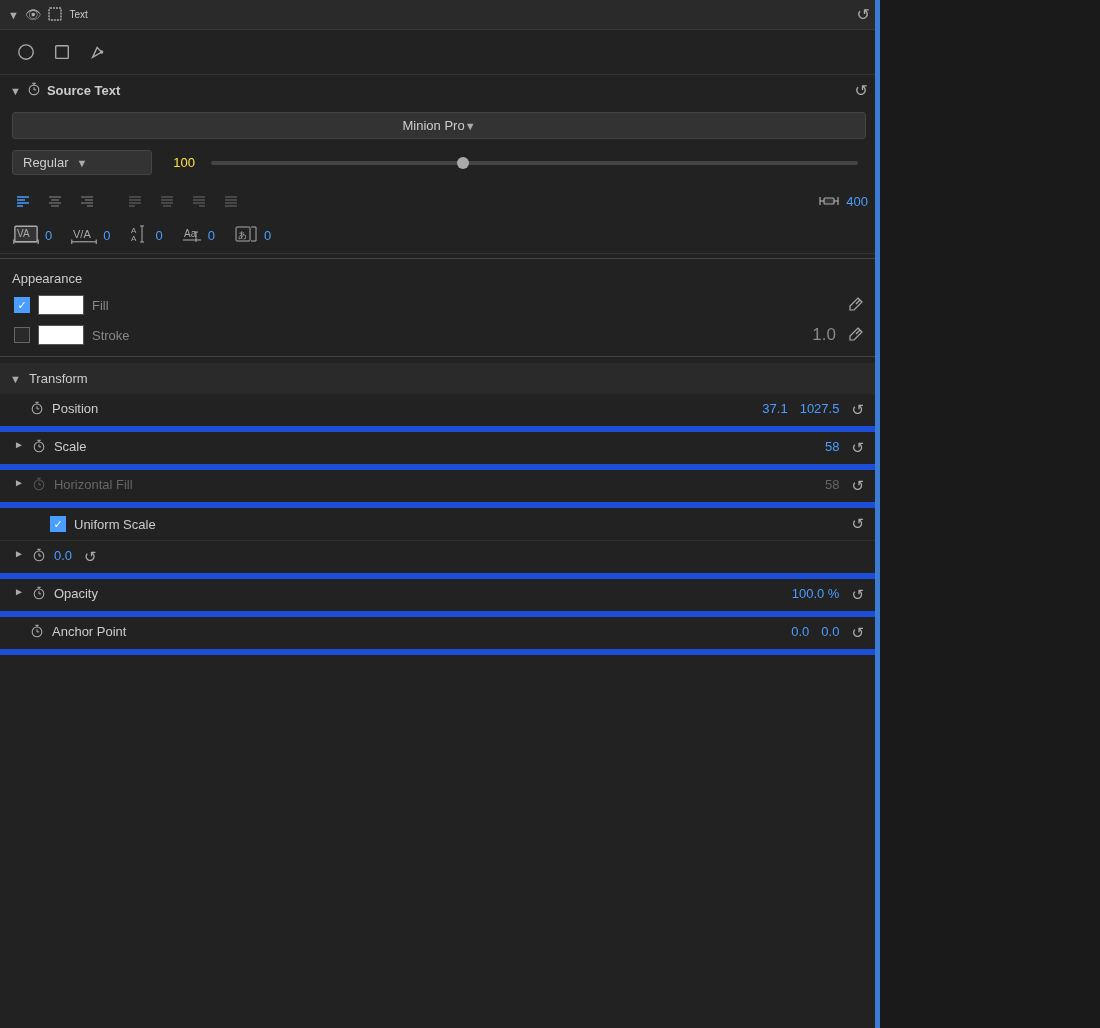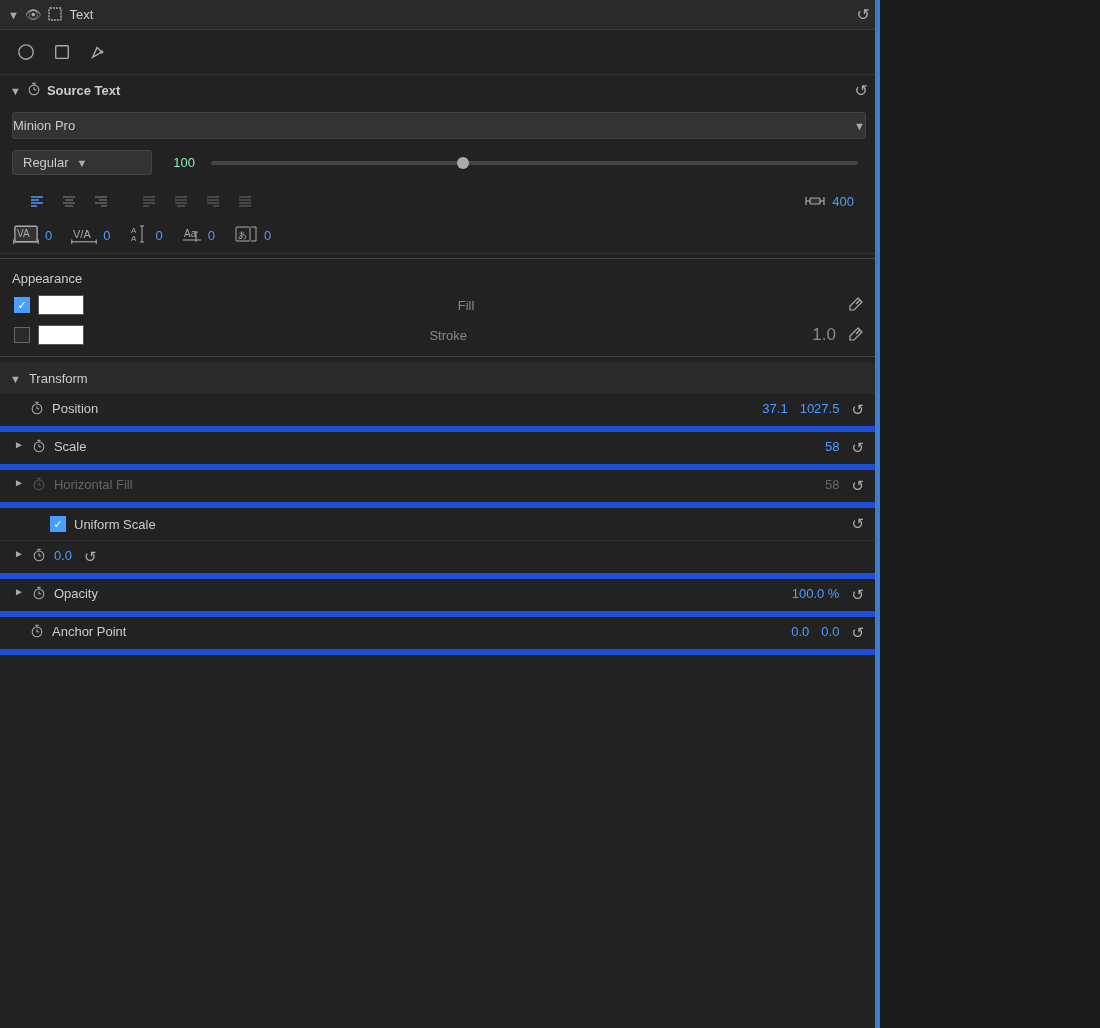--- a/index.html
+++ b/index.html
@@ -22,21 +22,21 @@
     
     .header-row {
       display: flex;
       align-items: center;
       padding: 4px 8px;
       background: #2a2a2a;
       border-bottom: 1px solid #3a3a3a;
       height: 30px;
     }
     .header-row .chevron-icon { color: #aaa; margin-right: 6px; font-size: 11px; cursor: pointer; }
-    .header-title { color: #cccccc; font-size: 13px; font-weight: 500; flex: 1; }
+    .header-title { color: #cccccc; font-size: 10px; font-weight: 500; flex: 1; }
     .reset-btn { color: #aaa; font-size: 16px; cursor: pointer; }
 
     
     .tools-row {
       display: flex;
       align-items: center;
       padding: 8px 12px;
       gap: 8px;
       border-bottom: 1px solid #333;
     }
@@ -58,24 +58,24 @@
     .section-header .stopwatch { color: #aaa; margin-right: 6px; }
     .section-header .label { color: #cccccc; font-size: 13px; font-weight: bold; }
     .section-header .reset-right { margin-left: auto; color: #aaa; font-size: 16px; }
 
     
     .font-dropdown {
       margin: 6px 12px;
       background: #333;
       border: 1px solid #444;
       border-radius: 3px;
-      padding: 5px 0;
-      display: flex;
-      align-items: center;
-      justify-content: space-between;
+      padding: 5px 10px;
+      display: flex;
+      align-items: center;
+      justify-content: center;
       cursor: pointer;
     }
     .font-dropdown .font-name { color: #ccc; }
     .font-dropdown .chevron-down { color: #aaa; font-size: 11px; }
 
     
     .style-row {
       display: flex;
       align-items: center;
       padding: 5px 12px;
@@ -88,21 +88,21 @@
       border-radius: 3px;
       padding: 4px 10px;
       display: flex;
       align-items: center;
       gap: 8px;
       cursor: pointer;
       min-width: 140px;
     }
     .style-dropdown .label { color: #ccc; }
     .style-dropdown .chevron-down { color: #aaa; font-size: 11px; }
-    .size-value { color: #86efac; font-size: 13px; min-width: 35px; text-align: right; cursor: pointer; }
+    .size-value { color: #fde047; font-size: 13px; min-width: 35px; text-align: right; cursor: pointer; }
     .slider-container {
       flex: 1;
       position: relative;
       height: 4px;
       background: #444;
       border-radius: 2px;
       margin: 0 6px;
     }
     .slider-thumb {
       position: absolute;
@@ -111,21 +111,21 @@
       border-radius: 50%;
       top: -4px;
       left: 38%;
       cursor: pointer;
     }
 
     
     .align-row {
       display: flex;
       align-items: center;
-      padding: 4px 24px;
+      padding: 4px 10px;
       gap: 6px;
       flex-wrap: nowrap;
     }
     .align-btn {
       width: 26px; height: 26px;
       display: flex; align-items: center; justify-content: center;
       color: #4a9eff;
       cursor: pointer;
       font-size: 13px;
     }
@@ -178,21 +178,21 @@
       flex-shrink: 0;
     }
     .checkbox.checked { background: #4a9eff; border-color: #4a9eff; }
     .checkbox.checked::after { content: '✓'; color: white; font-size: 11px; }
     .color-swatch {
       width: 46px; height: 20px;
       border: 1px solid #555;
       cursor: pointer;
       flex-shrink: 0;
     }
-    .appearance-label { color: #888; font-size: 13px; flex: 1; text-align: center; }
+    .appearance-label { color: #888; font-size: 13px; flex: 1; }
     .stroke-value { color: #888; font-size: 17px; margin-right: 4px; }
     .eyedropper-btn { color: #aaa; cursor: pointer; font-size: 14px; margin-left: auto; }
 
     
     .transform-header {
       display: flex; align-items: center;
       padding: 8px 10px;
       background: #2a2a2a;
       cursor: pointer;
     }

